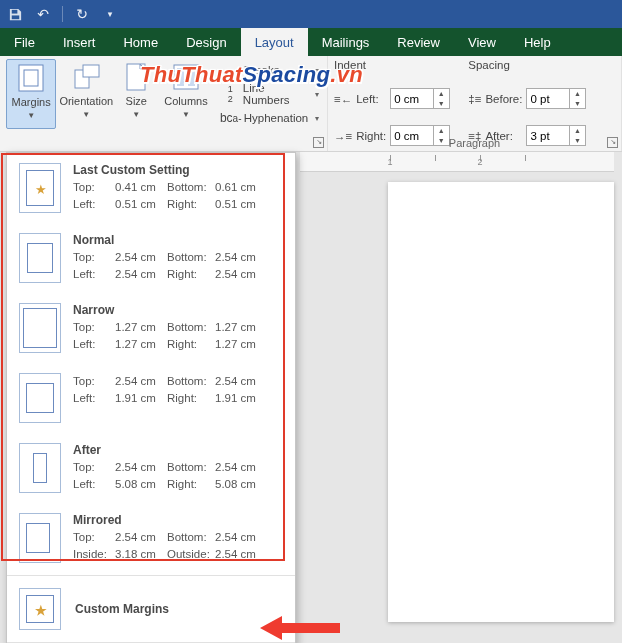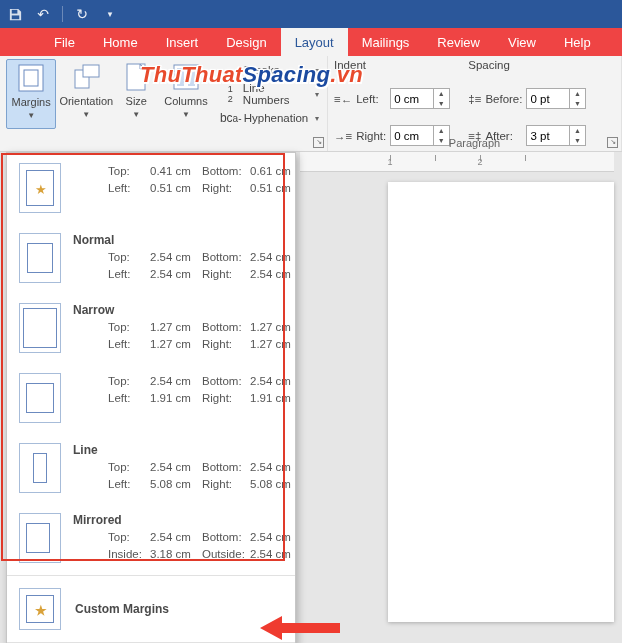--- a/index.html
+++ b/index.html
@@ -2,21 +2,21 @@
 <html><head>
 <meta charset="utf-8">
 <style>
   * { box-sizing: border-box; margin: 0; padding: 0; }
   body { font-family: "Segoe UI", Tahoma, sans-serif; font-size: 12px; background: #fff; width: 622px; }
   
   .titlebar { background: #2b579a; height: 28px; display: flex; align-items: center; padding: 0 6px; gap: 10px; }
   .titlebar .qat-icon { color: #fff; opacity: 0.9; width: 18px; height: 18px; display: flex; align-items: center; justify-content: center; font-size: 14px; }
   .titlebar .sep { width: 1px; height: 16px; background: rgba(255,255,255,0.3); }
   
-  .tabs { background: #ef4444; display: flex; height: 28px; padding-left: 40px; }
+  .tabs { background: #14532d; display: flex; height: 28px; }
   .tab { color: #fff; padding: 0 14px; display: flex; align-items: center; font-size: 13px; cursor: pointer; }
   .tab.active { background: #f3f3f3; color: #2b579a; }
   
   .ribbon { background: #f3f3f3; display: flex; border-bottom: 1px solid #d4d4d4; position: relative; height: 96px; }
   .group { border-right: 1px solid #e1e1e1; padding: 3px 6px 2px 6px; display: flex; flex-direction: column; position: relative; }
   .group-label { position: absolute; bottom: 2px; left: 0; right: 0; text-align: center; color: #666; font-size: 11px; }
   .group .dialog-launch { position: absolute; bottom: 3px; right: 3px; width: 11px; height: 11px; border: 1px solid #888; font-size: 7px; line-height: 8px; text-align: right; color: #666; padding-right: 1px;}
   
   .big-btns { display: flex; gap: 4px; }
   .big-btn { display: flex; flex-direction: column; align-items: center; width: 52px; padding: 2px 4px; cursor: pointer; }
@@ -48,21 +48,21 @@
   .page { position: absolute; top: 30px; left: 388px; width: 226px; height: 440px; background: #fff; box-shadow: 0 1px 4px rgba(0,0,0,0.25); }
   
   .dropdown { position: absolute; top: 0; left: 6px; width: 290px; background: #fff; border: 1px solid #c6c6c6; box-shadow: 2px 3px 8px rgba(0,0,0,0.25); z-index: 30;}
   .dd-highlight-box { position: absolute; top: 1px; left: 1px; width: 284px; height: 408px; border: 2px solid #e03a2a; pointer-events: none; z-index: 31;}
   .preset { display: flex; gap: 12px; padding: 10px 12px; cursor: pointer; }
   .preset-icon { width: 42px; height: 50px; border: 1px solid #a7bcd9; position: relative; background: #fff; flex-shrink: 0;}
   .preset-icon .inner { position: absolute; border: 1px solid #6b8abf; }
   .preset-icon .star { position: absolute; color: #d9a23b; font-size: 13px;}
   .preset-text { flex: 1; }
   .preset-title { font-weight: 600; color: #4a4a4a; font-size: 12px; margin-bottom: 2px;}
-  .preset-vals { display: grid; grid-template-columns: 42px 52px 48px 52px; font-size: 11.5px; color: #555; line-height: 1.45; margin-left: 35px;}
+  .preset-vals { display: grid; grid-template-columns: 42px 52px 48px 52px; font-size: 11.5px; color: #555; line-height: 1.45;}
   .dd-sep { height: 1px; background: #e1e1e1; margin: 2px 0;}
   .custom-row { display:flex; align-items:center; gap: 14px; padding: 10px 12px; font-weight:700; color:#4a4a4a;}
   
   .arrow { position: absolute; top: 461px; left: 260px; z-index: 40;}
 </style>
 </head>
 <body>
 
 <div class="titlebar">
   <div class="qat-icon">
@@ -73,22 +73,22 @@
       </svg>
     </div>
   <div class="qat-icon">↶</div>
   <div class="sep"></div>
   <div class="qat-icon">↻</div>
   <div class="qat-icon" style="font-size:9px">▾</div>
 </div>
 
 <div class="tabs">
   <div class="tab">File</div>
+  <div class="tab">Insert</div>
   <div class="tab">Home</div>
-  <div class="tab">Insert</div>
   <div class="tab">Design</div>
   <div class="tab active">Layout</div>
   <div class="tab">Mailings</div>
   <div class="tab">Review</div>
   <div class="tab">View</div>
   <div class="tab">Help</div>
 </div>
 
 <div class="ribbon">
 
@@ -218,20 +218,21 @@
   <div class="page"></div>
 
   <div class="dropdown">
     <div id="presets-container">
         <div class="preset">
           <div class="preset-icon">
             <div class="inner" style="top:6px;left:6px;right:6px;bottom:6px"></div>
             <div class="star" style="top:18px;left:15px">★</div>
           </div>
           <div class="preset-text">
+            <div class="preset-title">Last Custom Setting</div>
             <div class="preset-vals">
               <span>Top:</span>
               <span>0.41 cm</span>
               <span>Bottom:</span>
               <span>0.61 cm</span>
               <span>Left:</span>
               <span>0.51 cm</span>
               <span>Right:</span>
               <span>0.51 cm</span>
             </div>
@@ -288,21 +289,21 @@
               <span>Right:</span>
               <span>1.91 cm</span>
             </div>
           </div>
         </div>
         <div class="preset">
           <div class="preset-icon">
             <div class="inner" style="top:9px;left:13px;right:13px;bottom:9px"></div>
           </div>
           <div class="preset-text">
-            <div class="preset-title">Line</div>
+            <div class="preset-title">After</div>
             <div class="preset-vals">
               <span>Top:</span>
               <span>2.54 cm</span>
               <span>Bottom:</span>
               <span>2.54 cm</span>
               <span>Left:</span>
               <span>5.08 cm</span>
               <span>Right:</span>
               <span>5.08 cm</span>
             </div>

